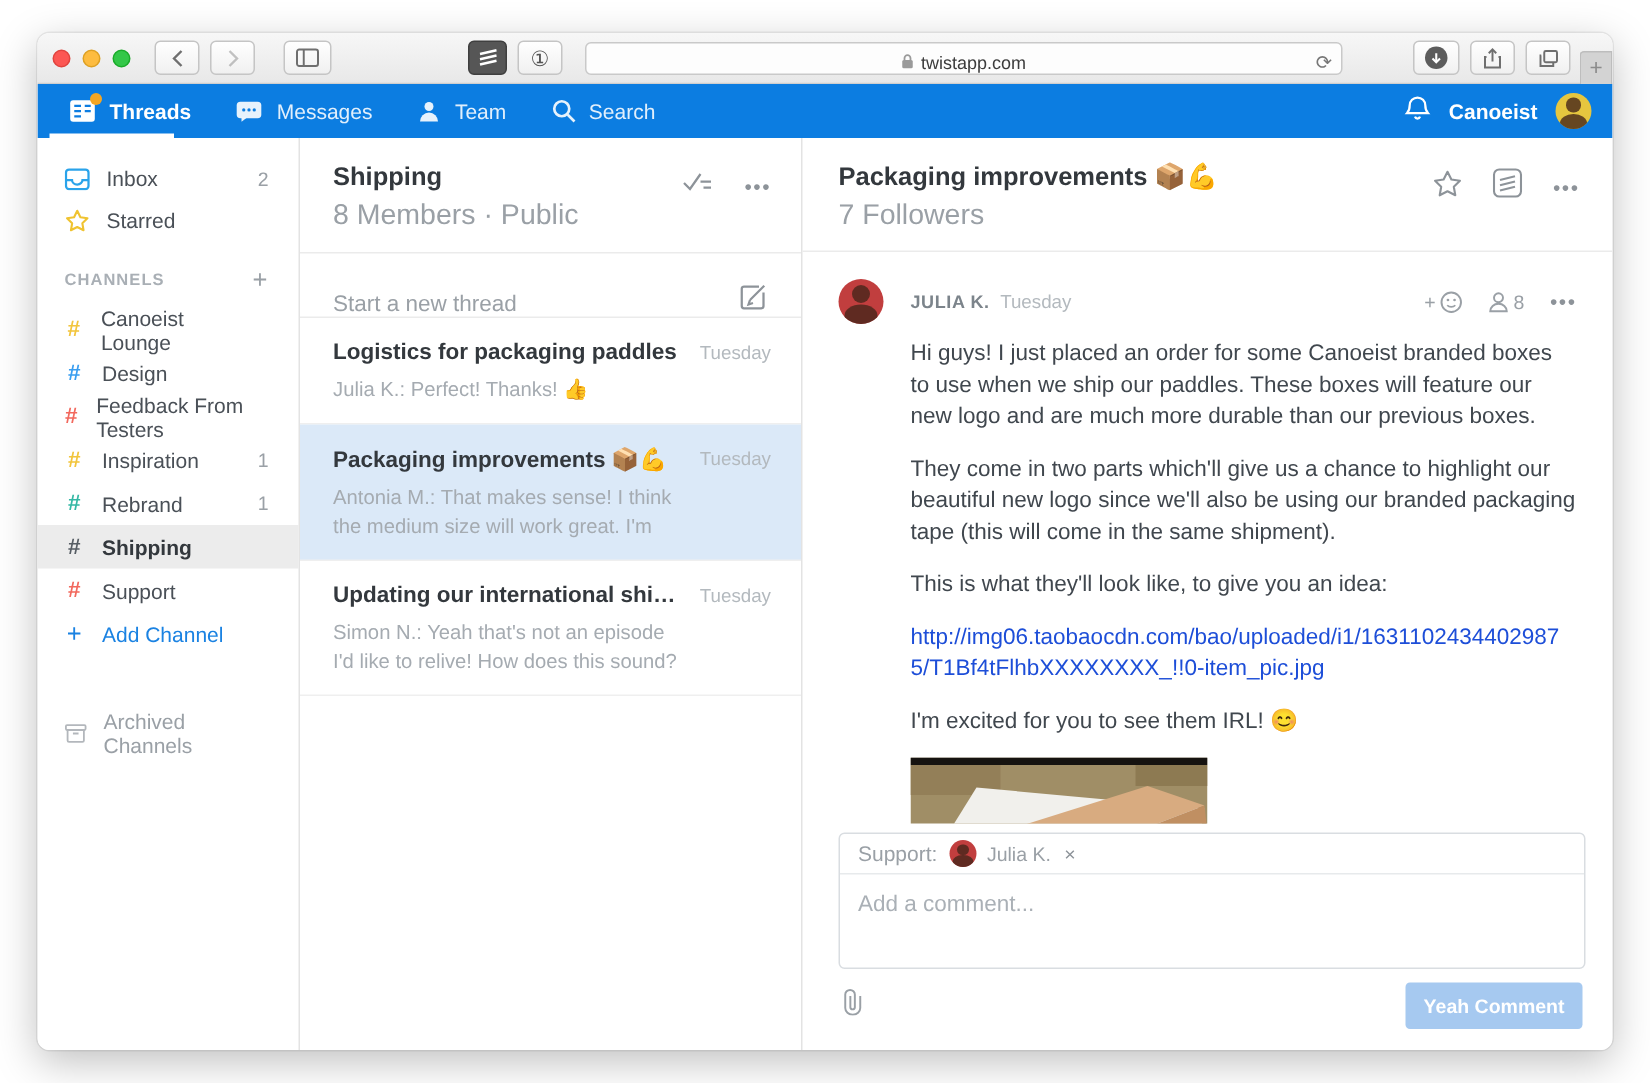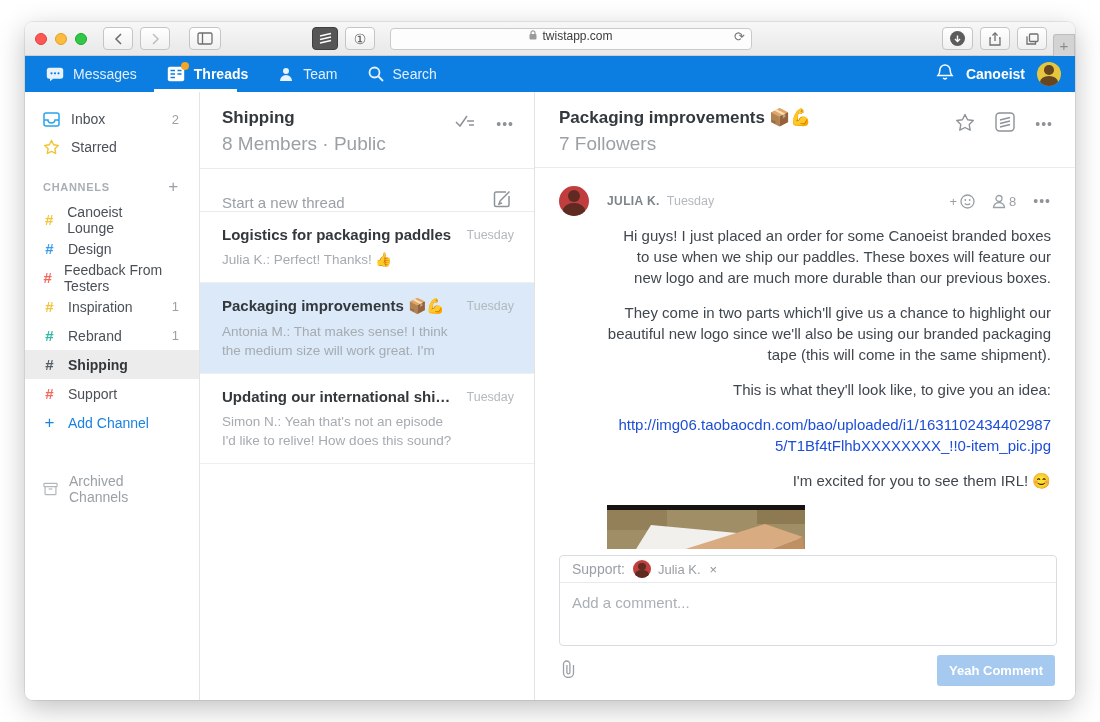--- a/index.html
+++ b/index.html
@@ -16,22 +16,22 @@
   .light.r { background:#fc5753; border:1px solid #e0443e; }
   .light.y { background:#fdbc40; border:1px solid #dea123; }
   .light.g { background:#33c748; border:1px solid #1aab29; }
   .cbtn { height:23px; min-width:30px; padding:0 7px; border:1px solid #c5c5c5; border-radius:4px;
           background:linear-gradient(#fff,#f0f0f0); display:flex; align-items:center; justify-content:center;
           color:#6f6f6f; margin-right:7px; font-size:13px; }
   .cbtn svg { display:block; }
   .cbtn.dim svg { opacity:.4; }
   .ext-dark { width:26px; height:23px; border-radius:4px; background:#565656; border:1px solid #3f3f3f;
               display:flex; align-items:center; justify-content:center; margin:0 7px 0 84px; }
-  .urlbar { width:362px; height:22px; border:1px solid #c9c9c9; border-radius:4px; background:#fdfdfd;
-            display:flex; align-items:flex-start; justify-content:center; position:relative;
+  .urlbar { width:505px; height:22px; border:1px solid #c9c9c9; border-radius:4px; background:#fdfdfd;
+            display:flex; align-items:flex-end; justify-content:center; position:relative;
             font-size:12px; color:#3c3c3c; margin:0 8px; }
   .urlbar .lock { margin-right:5px; color:#9a9a9a; }
   .urlbar .refresh { position:absolute; right:6px; color:#777; font-size:13px; }
   .chrome-right { margin-left:auto; display:flex; align-items:center; }
   .dl-circle { width:15px; height:15px; border-radius:50%; background:#5c5c5c; display:flex; align-items:center; justify-content:center; }
   .plus-tab { position:absolute; right:0; top:12px; width:22px; height:22px; background:#d3d3d3;
               border:1px solid #bdbdbd; border-bottom:none; color:#8b8b8b; font-size:15px;
               display:flex; align-items:center; justify-content:center; border-radius:3px 0 0 0; }
 
   
@@ -89,21 +89,21 @@
   
   .rp { flex:1; min-width:0; display:flex; flex-direction:column; }
   .rp-h { padding:15px 24px 12px; border-bottom:1px solid #ebebeb; position:relative; flex:0 0 auto; }
   .rp-icons { position:absolute; right:22px; top:20px; display:flex; gap:20px; align-items:center; color:#8d9399; }
   .msg-area { flex:1; min-height:0; overflow:hidden; padding:18px 24px 0; }
   .msg-head { display:flex; align-items:center; }
   .m-author { margin-left:18px; font-size:12px; font-weight:bold; color:#7c848b; letter-spacing:.4px; }
   .m-time { margin-left:7px; font-size:12.5px; color:#b3b9be; }
   .m-actions { margin-left:auto; display:flex; gap:17px; align-items:center; color:#9aa0a6; font-size:13px; }
   .m-actions .grp { display:flex; align-items:center; gap:3px; }
-  .m-body { margin-left:48px; font-size:15px; line-height:21px; color:#40474e;text-align:right; }
+  .m-body { margin-left:48px; font-size:15px; line-height:21px; color:#40474e; }
   .m-body p { margin:14px 0; }
   .m-body p:first-child { margin-top:9px; }
   .m-link { color:#1d4ed8; word-break:break-all; text-decoration:none; display:block; margin:14px 0; }
   .box-img { display:block; margin-top:2px; }
   .composer { margin:6px 18px 0 24px; padding-bottom:14px; flex:0 0 auto; }
   .c-box { border:1px solid #d9dde1; border-radius:4px; background:#fff; }
   .notify-row { display:flex; align-items:center; gap:8px; padding:5px 12px; height:27px;
                 border-bottom:1px solid #e7eaec; color:#9aa0a6; font-size:14px; }
   .chip { display:flex; align-items:center; gap:7px; color:#9aa0a6; font-size:13px; }
   .chip .x { color:#8d9399; font-size:13px; margin-left:2px; }
@@ -190,45 +190,45 @@
         <svg width="13" height="12" viewBox="0 0 13 12">
             <rect x="3.5" y="1" width="8.5" height="7.5" rx="1" fill="none" stroke="#6f6f6f" stroke-width="1.3"></rect>
             <path d="M1.5 4 H1 V11 H9.5 V9" fill="none" stroke="#6f6f6f" stroke-width="1.3"></path>
           </svg>
       </div>
     </div>
     <div class="plus-tab">+</div>
   </div>
 
   <div class="appbar">
-    <div class="tab">
-      <span class="ticon">
-        <svg width="18" height="15" viewBox="0 0 18 15">
-            <rect x="0.8" y="0.8" width="16.4" height="11" rx="2.5" fill="rgba(255,255,255,.9)"></rect>
-            <path d="M4 11.5 L4 14.2 L7.5 11.5 Z" fill="rgba(255,255,255,.9)"></path>
-            <circle cx="5.5" cy="6.3" r="1.1" fill="#0c7de1"></circle>
-            <circle cx="9" cy="6.3" r="1.1" fill="#0c7de1"></circle>
-            <circle cx="12.5" cy="6.3" r="1.1" fill="#0c7de1"></circle>
-          </svg>
-      </span>
-      <span>Messages</span>
-    </div>
     <div class="tab active">
       <span class="ticon">
         <svg width="18" height="16" viewBox="0 0 18 16">
             <rect x="0.8" y="0.8" width="16.4" height="14.4" rx="2" fill="#fff"></rect>
             <line x1="3.5" y1="4.5" x2="8" y2="4.5" stroke="#0c7de1" stroke-width="1.5"></line>
             <line x1="3.5" y1="8" x2="8" y2="8" stroke="#0c7de1" stroke-width="1.5"></line>
             <line x1="3.5" y1="11.5" x2="8" y2="11.5" stroke="#0c7de1" stroke-width="1.5"></line>
             <line x1="10.5" y1="4.5" x2="14.5" y2="4.5" stroke="#0c7de1" stroke-width="1.5"></line>
             <line x1="10.5" y1="8" x2="14.5" y2="8" stroke="#0c7de1" stroke-width="1.5"></line>
           </svg>
         <span class="ndot"></span>
       </span>
       <span>Threads</span>
+    </div>
+    <div class="tab">
+      <span class="ticon">
+        <svg width="18" height="15" viewBox="0 0 18 15">
+            <rect x="0.8" y="0.8" width="16.4" height="11" rx="2.5" fill="rgba(255,255,255,.9)"></rect>
+            <path d="M4 11.5 L4 14.2 L7.5 11.5 Z" fill="rgba(255,255,255,.9)"></path>
+            <circle cx="5.5" cy="6.3" r="1.1" fill="#0c7de1"></circle>
+            <circle cx="9" cy="6.3" r="1.1" fill="#0c7de1"></circle>
+            <circle cx="12.5" cy="6.3" r="1.1" fill="#0c7de1"></circle>
+          </svg>
+      </span>
+      <span>Messages</span>
     </div>
     <div class="tab">
       <span class="ticon">
         <svg width="16" height="16" viewBox="0 0 16 16">
             <circle cx="8" cy="5" r="3" fill="rgba(255,255,255,.9)"></circle>
             <path d="M2 15 a6 6 0 0 1 12 0 Z" fill="rgba(255,255,255,.9)"></path>
           </svg>
       </span>
       <span>Team</span>
     </div>

